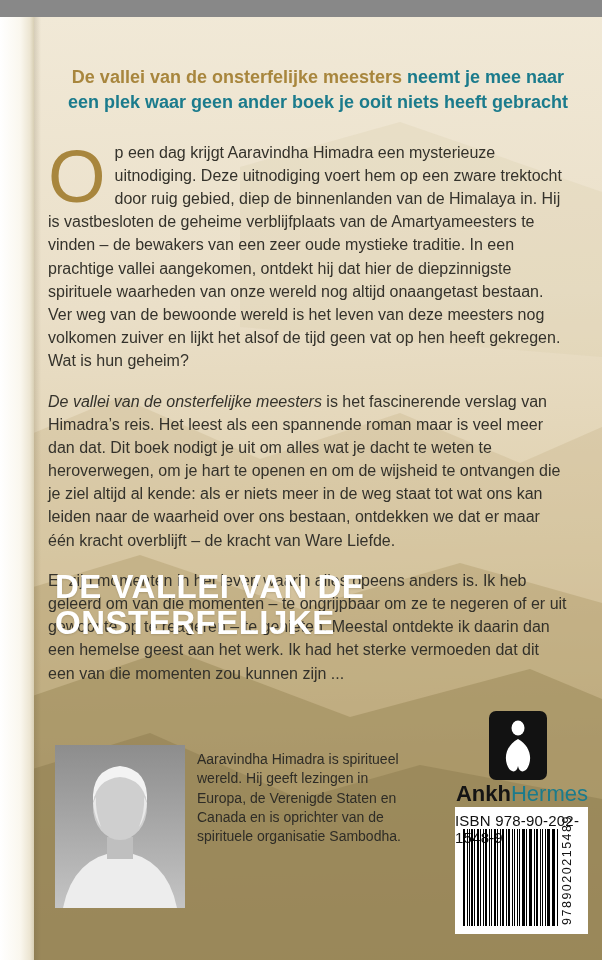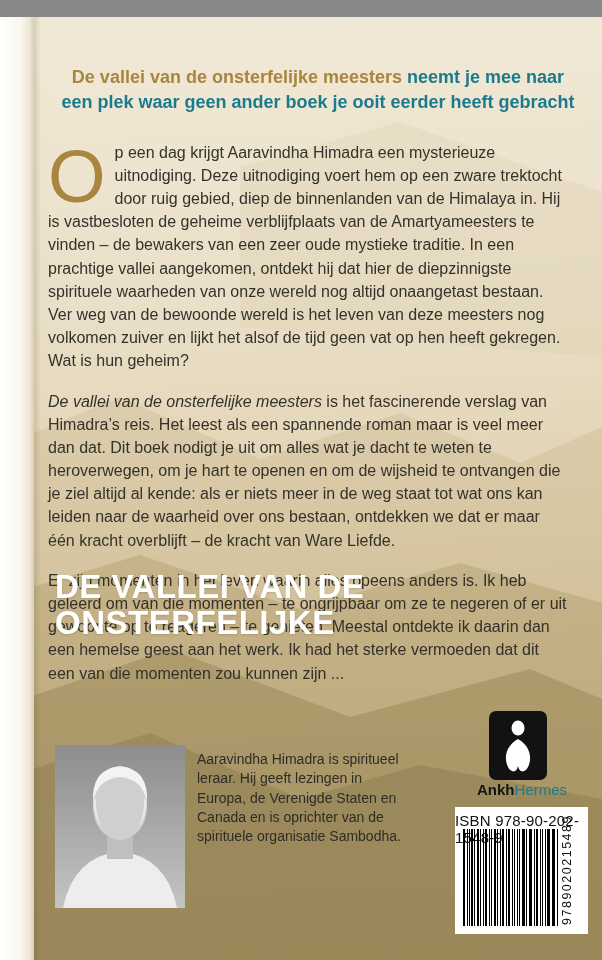--- a/index.html
+++ b/index.html
@@ -65,21 +65,21 @@
     font-size:14px;line-height:1.38;color:#2e2c26;
   }
   .bio b{font-weight:normal;}
 
   
   .logo{
     position:absolute;left:455px;top:660px;width:58px;height:69px;z-index:3;
   }
   .brand{
     position:absolute;left:418px;top:730px;width:140px;z-index:3;
-    text-align:center;font-size:15px;white-space:nowrap;
+    text-align:center;font-size:22px;white-space:nowrap;
   }
   .brand .bold{font-weight:bold;color:#141414;}
   .brand .accent{font-weight:400;color:#1b7b8c;}
 
   
   .isbn-box{
     position:absolute;left:421px;top:756px;width:133px;height:127px;z-index:3;
     background:#ffffff;
   }
   .isbn-label{
@@ -109,21 +109,21 @@
     <polygon points="0,762 150,716 300,782 420,748 602,782 602,960 0,960" fill="#7c6a40" opacity="0.30"></polygon>
   </svg>
 
   <div class="spine"></div>
   <div class="spine-shadow"></div>
 
   <div class="content">
 
     <div class="tagline">
       <span class="gold">De vallei van de onsterfelijke meesters</span><span class="teal"> neemt je mee naar</span><br>
-      <span class="teal">een plek waar geen ander boek je ooit eerder heeft gebracht</span>
+      <span class="teal">een plek waar geen ander boek je ooit niets heeft gebracht</span>
     </div>
 
     <div class="copy">
       <p><span class="dropcap">O</span><span>p een dag krijgt Aaravindha Himadra een mysterieuze uitnodiging. Deze uitnodiging voert hem op een zware trektocht door ruig gebied, diep de binnenlanden van de Himalaya in. Hij is vastbesloten de geheime verblijfplaats van de Amartyameesters te vinden – de bewakers van een zeer oude mystieke traditie. In een prachtige vallei aangekomen, ontdekt hij dat hier de diepzinnigste spirituele waarheden van onze wereld nog altijd onaangetast bestaan. Ver weg van de bewoonde wereld is het leven van deze meesters nog volkomen zuiver en lijkt het alsof de tijd geen vat op hen heeft gekregen. Wat is hun geheim?</span></p>
 
       <p><span class="italic">De vallei van de onsterfelijke meesters</span><span> is het fascinerende verslag van Himadra’s reis. Het leest als een spannende roman maar is veel meer dan dat. Dit boek nodigt je uit om alles wat je dacht te weten te heroverwegen, om je hart te openen en om de wijsheid te ontvangen die je ziel altijd al kende: als er niets meer in de weg staat tot wat ons kan leiden naar de waarheid over ons bestaan, ontdekken we dat er maar één kracht overblijft – de kracht van Ware Liefde.</span></p>
 
       <p class="quote">Er zijn momenten in het leven waarin alles opeens anders is. Ik heb geleerd om van die momenten – te ongrijpbaar om ze te negeren of er uit gewoonte op te reageren – te genieten. Meestal ontdekte ik daarin dan een hemelse geest aan het werk. Ik had het sterke vermoeden dat dit een van die momenten zou kunnen zijn ...</p>
     </div>
   </div>
@@ -145,21 +145,21 @@
       <path d="M8 163 Q18 112 65 106 Q112 112 122 163 Z" fill="#ededeb"></path>
       <path d="M52 92 h26 v22 h-26 z" fill="#c9beb1"></path>
       <ellipse cx="65" cy="62" rx="27" ry="33" fill="#d9cec2"></ellipse>
       <path d="M38 58 Q36 24 65 21 Q94 24 92 58 Q88 34 65 32 Q42 34 38 58 Z" fill="#f3f3f1"></path>
       <path d="M38 58 Q40 74 46 82 Q40 66 41 52 Z" fill="#e9e9e7"></path>
       <path d="M92 58 Q90 74 84 82 Q90 66 89 52 Z" fill="#e9e9e7"></path>
     </svg>
   </div>
 
   <div class="bio" style="left:197px;top:733px;">
-    <b>Aaravindha Himadra</b><span> is spiritueel leraar. Hij geeft lezingen in Europa, de Verenigde Staten en Canada en is oprichter van de spirituele organisatie Sambodha.</span>
+    <b>Aaravindha Himadra</b><span> is spiritueel wereld. Hij geeft lezingen in Europa, de Verenigde Staten en Canada en is oprichter van de spirituele organisatie Sambodha.</span>
   </div>
 
   <div class="logo" style="left:489px;top:694px;">
     <svg width="58" height="69" viewBox="0 0 58 69">
       <rect width="58" height="69" rx="7" fill="#121212"></rect>
       <ellipse cx="29" cy="17" rx="6.5" ry="7.5" fill="#ffffff"></ellipse>
       <path d="M29 28 C 18 34 14 46 19 56 C 22 62 28 62 29 55 C 30 62 36 62 39 56 C 44 46 40 34 29 28 Z" fill="#ffffff"></path>
     </svg>
   </div>
 

